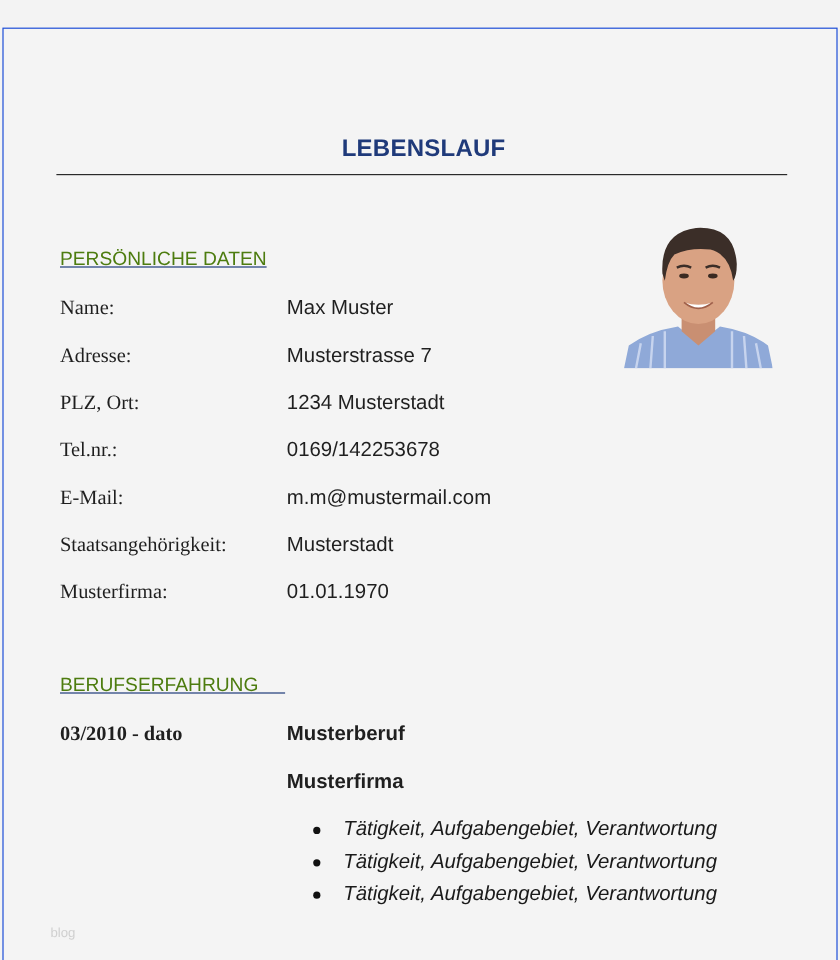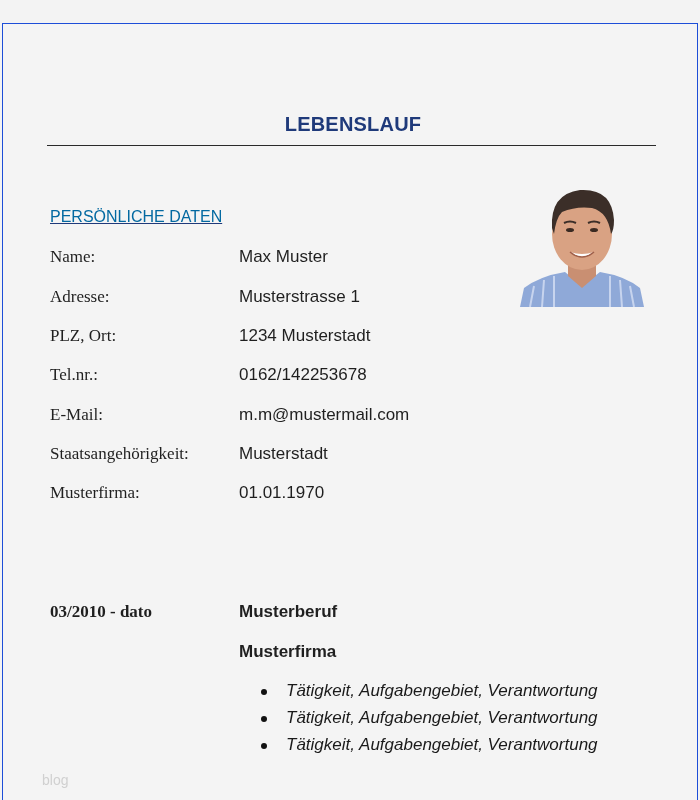--- a/index.html
+++ b/index.html
@@ -16,21 +16,21 @@
   }
   .title {
     position: absolute; top: 89px; left: 0; width: 700px; text-align: center;
     font-size: 20px; font-weight: bold; color: #1f3a7a; letter-spacing: 0.2px;
   }
   .title-rule {
     position: absolute; top: 121px; left: 44px; width: 609px; height: 1px;
     background: #2a2a2a;
   }
   .section-heading {
-    position: absolute; left: 47px; font-size: 16px; color: #0369a1;
+    position: absolute; left: 47px; font-size: 16px; color: #4d7c0f;
     text-decoration: underline; text-decoration-color: #1f3a7a;
     white-space: pre;
   }
   .row {
     position: absolute; left: 47px; font-size: 17px; color: #1f1f1f;
   }
   .row .label { position: absolute; left: 0; white-space: nowrap; font-family: Liberation Serif, serif; }
   .row .value { position: absolute; left: 189px; white-space: nowrap; }
   .bold { font-weight: bold; }
   .bullets { position: absolute; left: 258px; top: 657px; margin: 0; padding: 0; list-style: none; }
@@ -38,47 +38,47 @@
   .bullets li .dot {
     position: absolute; left: 0; top: 8px; width: 6px; height: 6px; border-radius: 50%;
     background: #111;
   }
   .bullets li .txt { position: absolute; left: 25px; top: 0; font-style: italic; }
   .photo {
     position: absolute; left: 517px; top: 152px; width: 124px; height: 131px;
     overflow: hidden;
   }
   .watermark {
-    position: absolute; left: 39px; top: 748px; font-size: 14px; color: #d0d0d0;
+    position: absolute; left: 39px; top: 748px; font-size: 11px; color: #d0d0d0;
   }
 </style>
 </head>
 <body>
 
 <div class="page">
   <div class="title">LEBENSLAUF</div>
   <div class="title-rule"></div>
 
   <div class="section-heading" style="top:184px;">PERSÖNLICHE DATEN</div>
 
   <div class="row" style="top:223px;">
     <span class="label">Name:</span>
     <span class="value">Max Muster</span>
   </div>
   <div class="row" style="top:263px;">
     <span class="label">Adresse:</span>
-    <span class="value">Musterstrasse 1</span>
+    <span class="value">Musterstrasse 7</span>
   </div>
   <div class="row" style="top:302px;">
     <span class="label">PLZ, Ort:</span>
     <span class="value">1234 Musterstadt</span>
   </div>
   <div class="row" style="top:341px;">
     <span class="label">Tel.nr.:</span>
-    <span class="value">0162/142253678</span>
+    <span class="value">0169/142253678</span>
   </div>
   <div class="row" style="top:381px;">
     <span class="label">E-Mail:</span>
     <span class="value">m.m@mustermail.com</span>
   </div>
   <div class="row" style="top:420px;">
     <span class="label">Staatsangehörigkeit:</span>
     <span class="value">Musterstadt</span>
   </div>
   <div class="row" style="top:459px;">
@@ -101,20 +101,21 @@
 
       <ellipse cx="50" cy="54" rx="4" ry="2" fill="#3a2a22"></ellipse>
       <ellipse cx="74" cy="54" rx="4" ry="2" fill="#3a2a22"></ellipse>
       <path d="M44 47 Q50 44 56 47 M68 47 Q74 44 80 47" stroke="#3b2e28" stroke-width="2" fill="none"></path>
 
       <path d="M50 76 Q62 86 74 76 Q62 80 50 76 Z" fill="#fff"></path>
       <path d="M50 76 Q62 86 74 76" stroke="#a0604a" stroke-width="1.5" fill="none"></path>
     </svg>
   </div>
 
+  <div class="section-heading" style="top:539px;">BERUFSERFAHRUNG     </div>
 
   <div class="row bold" style="top:578px;">
     <span class="label">03/2010 - dato</span>
     <span class="value">Musterberuf</span>
   </div>
   <div class="row bold" style="top:618px;">
     <span class="value">Musterfirma</span>
   </div>
 
   <ul class="bullets">

